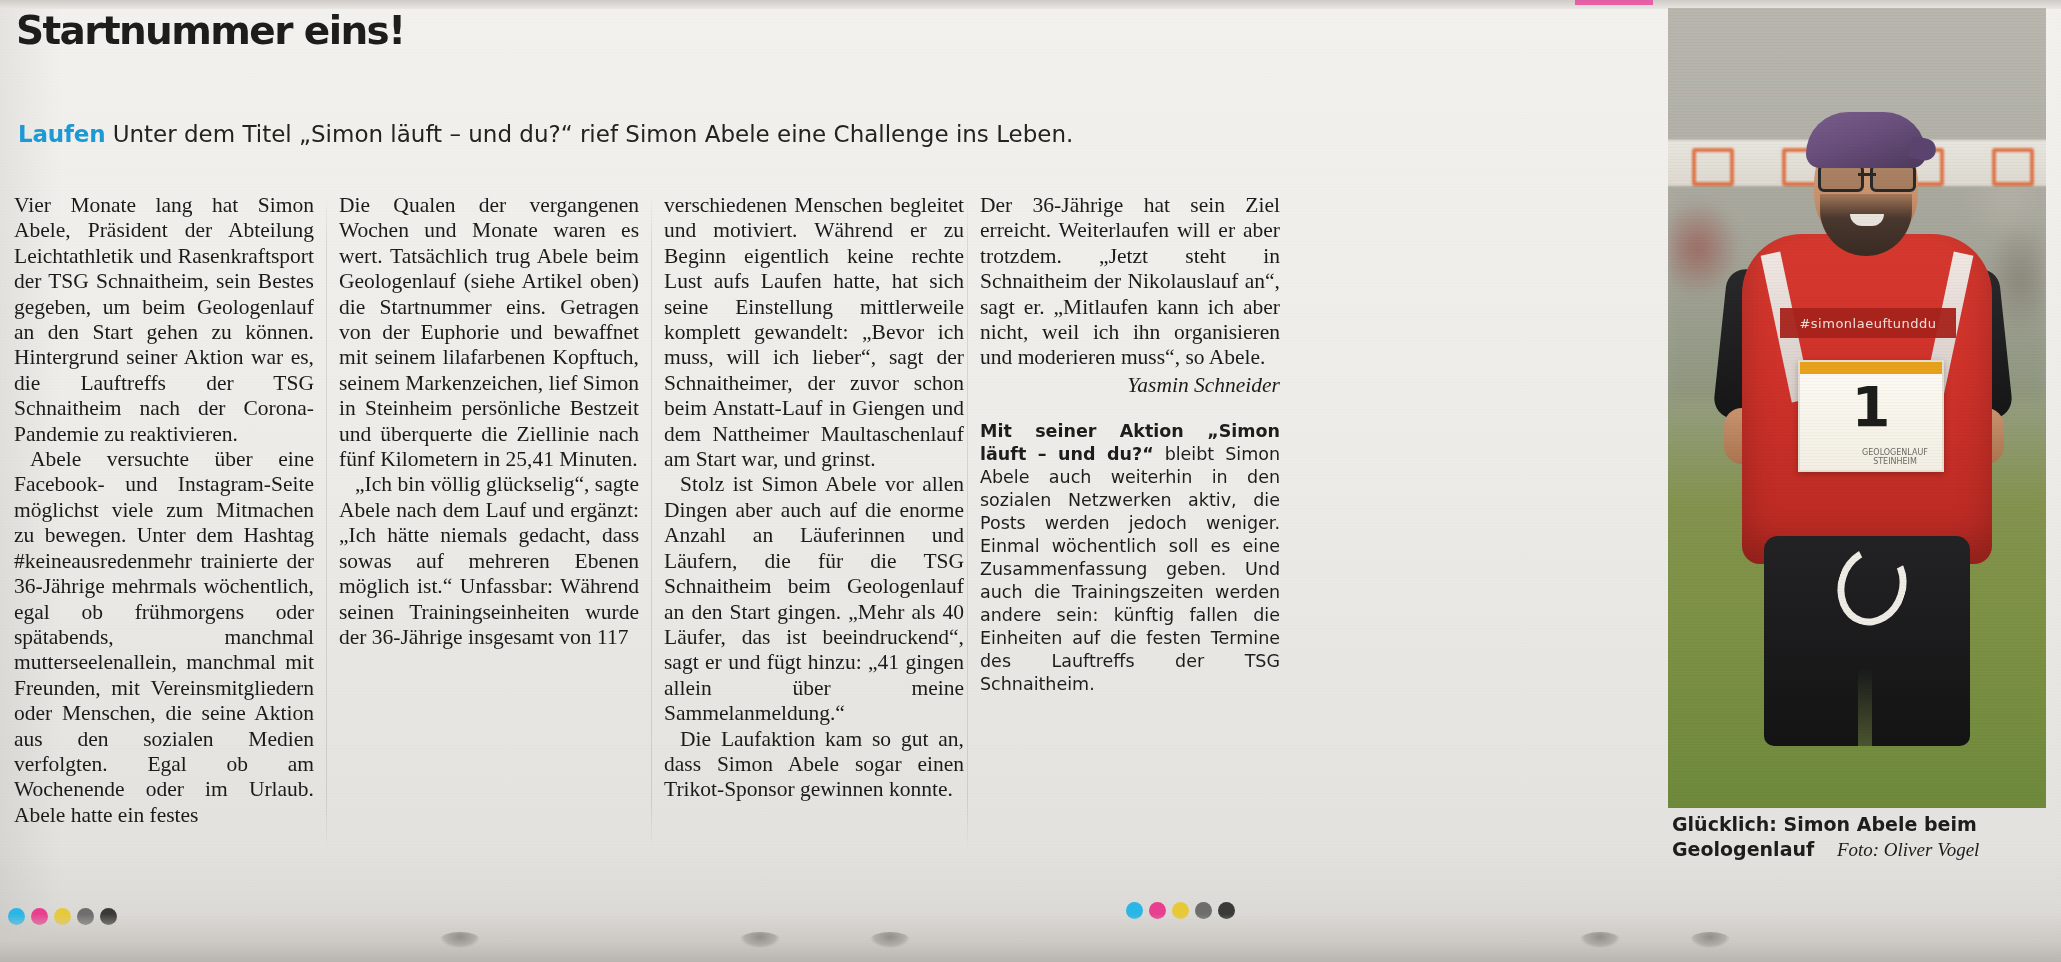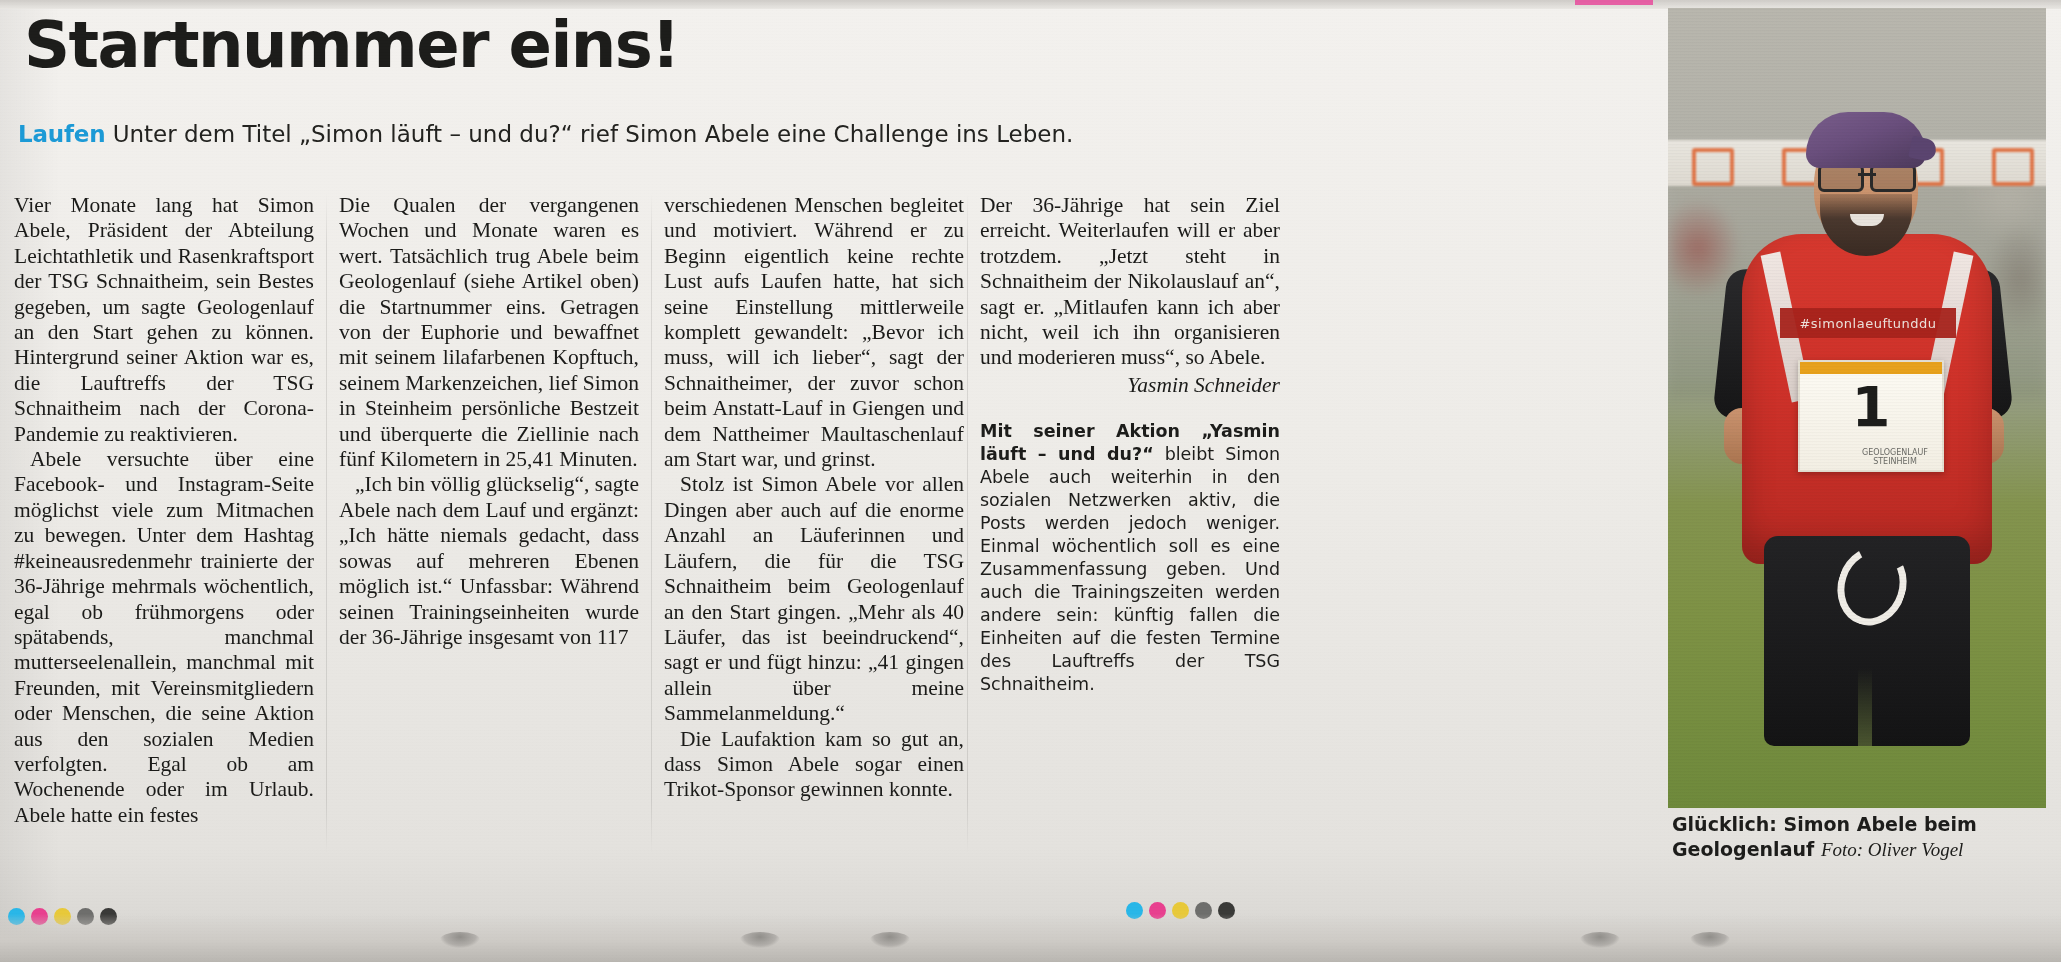--- a/index.html
+++ b/index.html
@@ -60,25 +60,25 @@
     width: 40px;
     height: 16px;
     border-radius: 50% 50% 40% 40%;
     background: radial-gradient(ellipse at 50% 30%, #7c7a76 0%, #a9a6a2 55%, rgba(200,198,194,0) 72%);
     opacity: .75;
   }
 
   
   .headline {
     position: absolute;
-    left: 24px;
+    left: 16px;
     top: 8px;
     font-family: "DejaVu Sans", sans-serif;
     font-weight: bold;
-    font-size: 64px;
+    font-size: 39px;
     letter-spacing: -1.6px;
     color: #1d1d1b;
     text-shadow: 0 1px 0 rgba(255,255,255,.35);
   }
   
   .lead {
     position: absolute;
     left: 18px;
     top: 120px;
     width: 1630px;
@@ -366,20 +366,21 @@
     font-size: 19px;
     line-height: 25px;
     color: #1d1d1b;
     font-weight: bold;
   }
   .caption .credit {
     font-weight: normal;
     font-style: italic;
     font-family: "Liberation Serif", serif;
     font-size: 19px;
+    margin-left: 16px;
   }
 
   
   .dots { position: absolute; display: flex; gap: 6px; }
   .dots .d { width: 17px; height: 17px; border-radius: 50%; }
   .dots.left { left: 8px; top: 908px; }
   .dots.mid  { left: 1126px; top: 902px; }
 </style>
 </head>
 <body>
@@ -396,40 +397,40 @@
     <span class="kicker">Laufen</span>
     <span>Unter dem Titel „Simon läuft – und du?“ rief Simon Abele eine Challenge ins Leben.</span>
   </div>
 
   <div class="cols">
     <div class="rule" style="left:312px"></div>
     <div class="rule" style="left:637px"></div>
     <div class="rule" style="left:953px"></div>
 
     <div class="col c1">
-      <p>Vier Monate lang hat Simon Abele, Präsident der Abteilung Leichtathletik und Rasenkraftsport der TSG Schnaitheim, sein Bestes gegeben, um sagte Geologenlauf an den Start gehen zu können. Hintergrund seiner Aktion war es, die Lauftreffs der TSG Schnaitheim nach der Corona-Pandemie zu reaktivieren.</p>
+      <p>Vier Monate lang hat Simon Abele, Präsident der Abteilung Leichtathletik und Rasenkraftsport der TSG Schnaitheim, sein Bestes gegeben, um beim Geologenlauf an den Start gehen zu können. Hintergrund seiner Aktion war es, die Lauftreffs der TSG Schnaitheim nach der Corona-Pandemie zu reaktivieren.</p>
       <p>Abele versuchte über eine Facebook- und Instagram-Seite möglichst viele zum Mitmachen zu bewegen. Unter dem Hashtag #keineausredenmehr trainierte der 36-Jährige mehrmals wöchentlich, egal ob frühmorgens oder spätabends, manchmal mutterseelenallein, manchmal mit Freunden, mit Vereinsmitgliedern oder Menschen, die seine Aktion aus den sozialen Medien verfolgten. Egal ob am Wochenende oder im Urlaub. Abele hatte ein festes</p>
     </div>
 
     <div class="col c2">
       <p>Die Qualen der vergangenen Wochen und Monate waren es wert. Tatsächlich trug Abele beim Geologenlauf (siehe Artikel oben) die Startnummer eins. Getragen von der Euphorie und bewaffnet mit seinem lilafarbenen Kopftuch, seinem Markenzeichen, lief Simon in Steinheim persönliche Bestzeit und überquerte die Ziellinie nach fünf Kilometern in 25,41 Minuten.</p>
       <p>„Ich bin völlig glückselig“, sagte Abele nach dem Lauf und ergänzt: „Ich hätte niemals gedacht, dass sowas auf mehreren Ebenen möglich ist.“ Unfassbar: Während seinen Trainingseinheiten wurde der 36-Jährige insgesamt von 117</p>
     </div>
 
     <div class="col c3">
       <p>verschiedenen Menschen begleitet und motiviert. Während er zu Beginn eigentlich keine rechte Lust aufs Laufen hatte, hat sich seine Einstellung mittlerweile komplett gewandelt: „Bevor ich muss, will ich lieber“, sagt der Schnaitheimer, der zuvor schon beim Anstatt-Lauf in Giengen und dem Nattheimer Maultaschenlauf am Start war, und grinst.</p>
       <p>Stolz ist Simon Abele vor allen Dingen aber auch auf die enorme Anzahl an Läuferinnen und Läufern, die für die TSG Schnaitheim beim Geologenlauf an den Start gingen. „Mehr als 40 Läufer, das ist beeindruckend“, sagt er und fügt hinzu: „41 gingen allein über meine Sammelanmeldung.“</p>
       <p>Die Laufaktion kam so gut an, dass Simon Abele sogar einen Trikot-Sponsor gewinnen konnte.</p>
     </div>
 
     <div class="col c4">
       <p>Der 36-Jährige hat sein Ziel erreicht. Weiterlaufen will er aber trotzdem. „Jetzt steht in Schnaitheim der Nikolauslauf an“, sagt er. „Mitlaufen kann ich aber nicht, weil ich ihn organisieren und moderieren muss“, so Abele.</p>
       <span class="signature">Yasmin Schneider</span>
       <div class="note">
-        <b>Mit seiner Aktion „Yasmin läuft – und du?“</b><span> bleibt Simon Abele auch weiterhin in den sozialen Netzwerken aktiv, die Posts werden jedoch weniger. Einmal wöchentlich soll es eine Zusammenfassung geben. Und auch die Trainingszeiten werden andere sein: künftig fallen die Einheiten auf die festen Termine des Lauftreffs der TSG Schnaitheim.</span>
+        <b>Mit seiner Aktion „Simon läuft – und du?“</b><span> bleibt Simon Abele auch weiterhin in den sozialen Netzwerken aktiv, die Posts werden jedoch weniger. Einmal wöchentlich soll es eine Zusammenfassung geben. Und auch die Trainingszeiten werden andere sein: künftig fallen die Einheiten auf die festen Termine des Lauftreffs der TSG Schnaitheim.</span>
       </div>
     </div>
   </div>
 
   <div class="photo-wrap">
     <div class="photo"></div>
     <div class="crowd"></div>
     <div class="banner">
       <div class="seg" style="left:30px"></div>
       <div class="seg" style="left:120px"></div>

